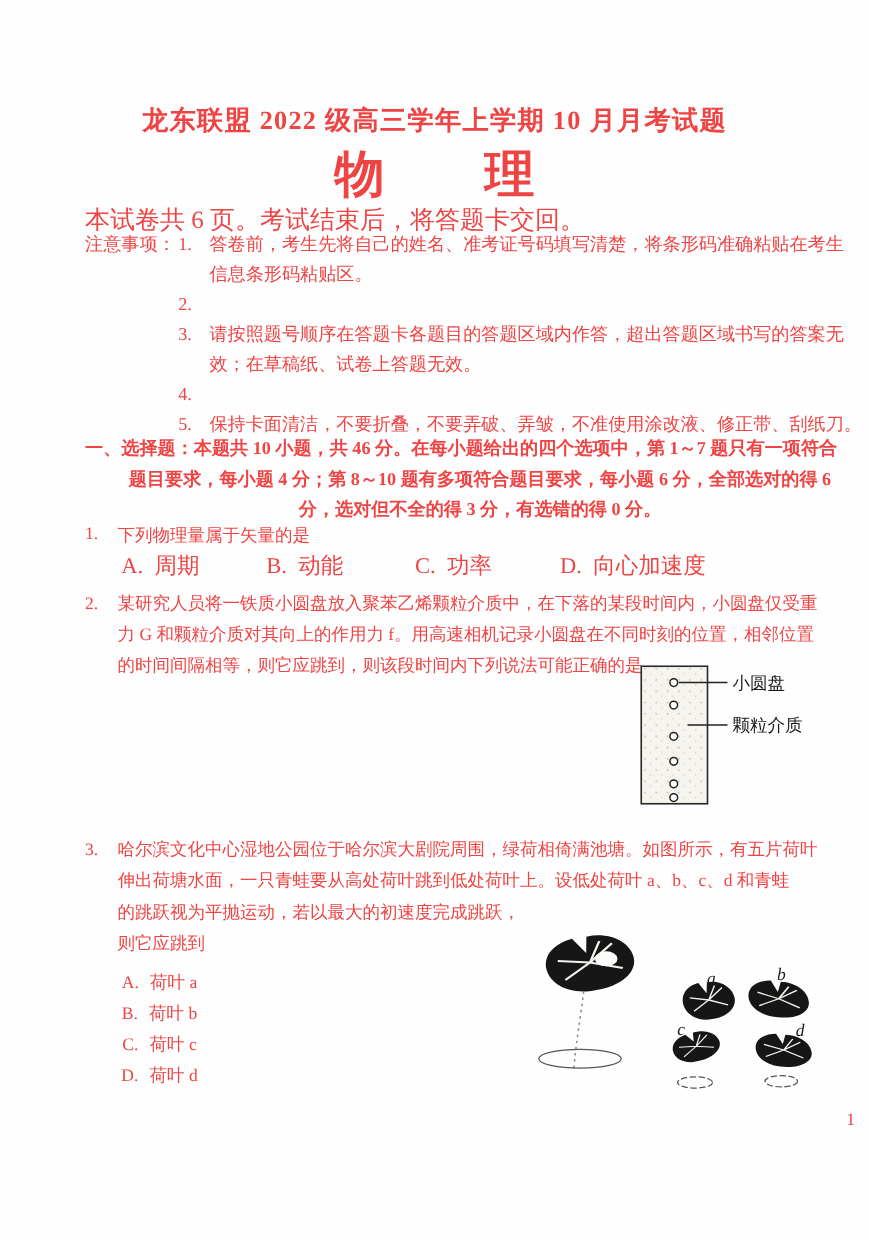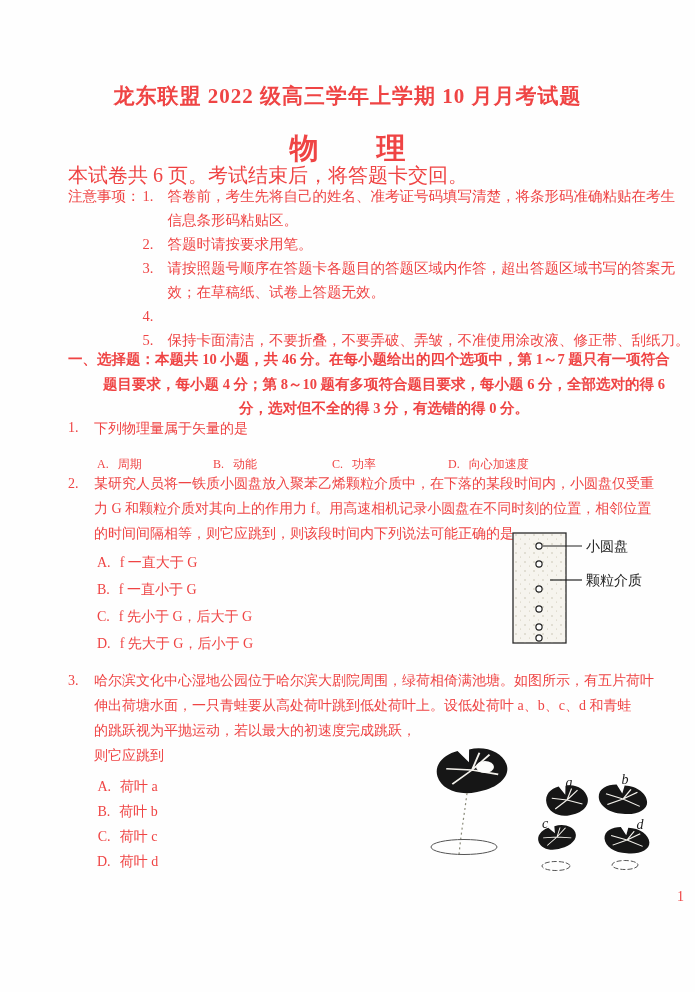--- a/index.html
+++ b/index.html
@@ -7,35 +7,35 @@
     position:relative;width:687px;height:992px;margin:0;
     background:#fefefe;overflow:hidden;
     font-family:"Liberation Serif", serif;
     color:#ef4444;
     padding-left:29px;
   }
   .abs{position:absolute;}
   .line{white-space:nowrap;}
   
   .title{top:82px;left:0;width:695px;text-align:center;font-size:21px;font-weight:700;letter-spacing:1px;}
-  .subject{top:112px;left:0;width:695px;text-align:center;font-size:29px;font-weight:700;margin-top:17px;}
+  .subject{top:112px;left:0;width:695px;text-align:center;font-size:40px;font-weight:700;}
   .intro{top:162px;left:68px;font-size:20px;}
   
   .notices{top:184px;left:68px;font-size:14.5px;line-height:24px;display:flex;align-items:flex-start;}
   .notices-label{flex:0 0 auto;margin-right:2px;}
   .notice-item{display:flex;}
   .notice-num{flex:0 0 25px;}
   
   .section-heading{top:347px;left:68px;width:600px;font-size:14.5px;font-weight:700;line-height:24.5px;}
   .section-heading .indent{padding-left:32px;text-align:center;}
   
   .q{font-size:14px;display:flex;}
   .q-num{flex:0 0 26px;}
   .q1{top:420px;left:68px;}
-  .q1-options{top:456px;left:0;width:695px;height:20px;font-size:12px;text-decoration:underline;}
+  .q1-options{top:440px;left:0;width:695px;height:20px;font-size:18px;text-decoration:underline;}
   .q1-options .opt{position:absolute;white-space:nowrap;}
   .opt-label{margin-right:9px;}
   .q2{top:471px;left:68px;line-height:25px;}
   .q2-options{top:549px;left:97px;font-size:14px;line-height:27px;}
   .q3{top:668px;left:68px;line-height:25px;}
   .q3-options{top:774px;left:97px;font-size:14px;line-height:25px;text-align:center;}
   .optline{white-space:nowrap;}
   
   .q2-figure{top:524px;left:505px;}
   .q3-figure{top:737px;left:415px;}
@@ -57,23 +57,20 @@
     <div>
       <div class="notice-item">
         <span class="notice-num">1.</span>
         <div>
           <div class="line">答卷前，考生先将自己的姓名、准考证号码填写清楚，将条形码准确粘贴在考生</div>
           <div class="line">信息条形码粘贴区。</div>
         </div>
       </div>
       <div class="notice-item">
         <span class="notice-num">2.</span>
-        <div>
-          <div class="line">答题时请按要求用笔。</div>
-        </div>
       </div>
       <div class="notice-item">
         <span class="notice-num">3.</span>
         <div>
           <div class="line">请按照题号顺序在答题卡各题目的答题区域内作答，超出答题区域书写的答案无</div>
           <div class="line">效；在草稿纸、试卷上答题无效。</div>
         </div>
       </div>
       <div class="notice-item">
         <span class="notice-num">4.</span>
@@ -104,26 +101,20 @@
     <span class="opt" style="left:448px"><span class="opt-label">D.</span><span>向心加速度</span></span>
   </div>
 
   <div class="abs q q2">
     <span class="q-num">2.</span>
     <div>
       <div class="line">某研究人员将一铁质小圆盘放入聚苯乙烯颗粒介质中，在下落的某段时间内，小圆盘仅受重</div>
       <div class="line">力 G 和颗粒介质对其向上的作用力 f。用高速相机记录小圆盘在不同时刻的位置，相邻位置</div>
       <div class="line">的时间间隔相等，则它应跳到，则该段时间内下列说法可能正确的是</div>
     </div>
-  </div>
-  <div class="abs q2-options">
-    <div class="optline"><span class="opt-label">A.</span><span>f 一直大于 G</span></div>
-    <div class="optline"><span class="opt-label">B.</span><span>f 一直小于 G</span></div>
-    <div class="optline"><span class="opt-label">C.</span><span>f 先小于 G，后大于 G</span></div>
-    <div class="optline"><span class="opt-label">D.</span><span>f 先大于 G，后小于 G</span></div>
   </div>
 
   <div class="abs q2-figure">
     <svg width="165" height="135" viewBox="0 0 165 135">
       <defs>
         <pattern id="stipple" width="9" height="9" patternUnits="userSpaceOnUse">
           <circle cx="2" cy="2" r="0.7" fill="#bdb7a4"></circle>
           <circle cx="6.5" cy="6" r="0.55" fill="#ccc6b4"></circle>
         </pattern>
       </defs>

